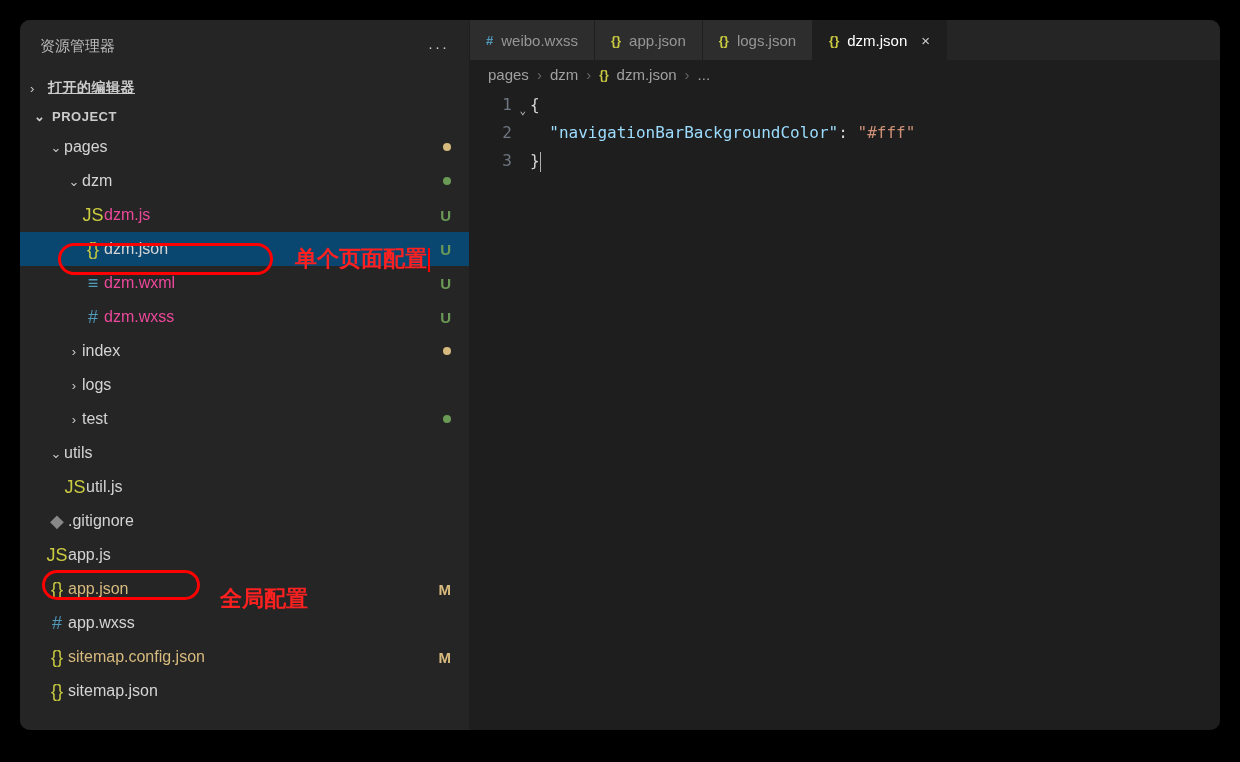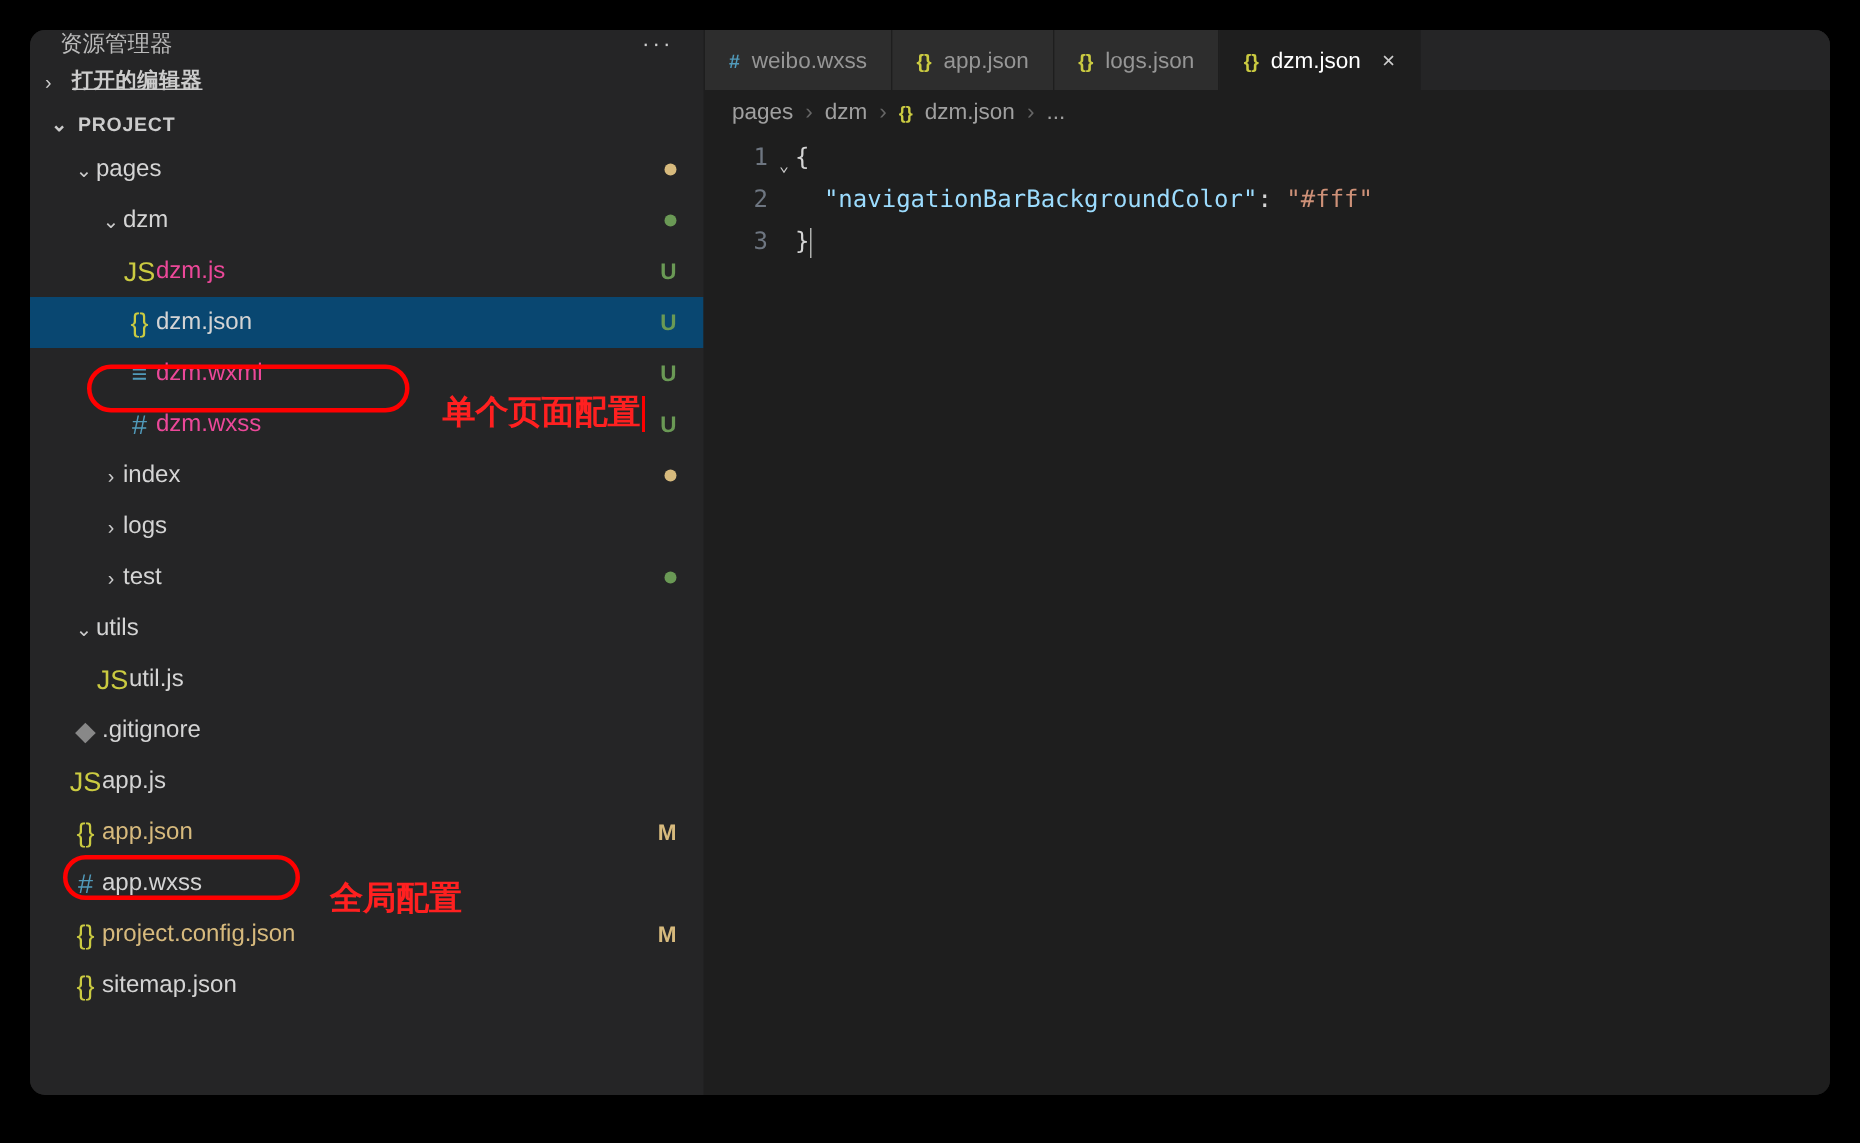--- a/index.html
+++ b/index.html
@@ -27,21 +27,21 @@
       width: 450px;
       background: #252526;
       display: flex;
       flex-direction: column;
       border-right: 1px solid #1e1e1e;
     }
     .sidebar-header {
       display: flex;
       align-items: center;
       justify-content: space-between;
-      padding: 0 20px;
+      padding: 17px 20px;
       color: #bbb;
       font-size: 15px;
     }
     .more-icon { color: #ccc; letter-spacing: 2px; cursor: pointer; }
     .section-row {
       display: flex;
       align-items: center;
       padding: 6px 10px;
       color: #ccc;
       font-size: 14px;
@@ -322,21 +322,21 @@
 
       <div class="tree-row">
         <span class="indent" style="width:26px"></span>
         <span class="icon ic-wxss">#</span>
         <span class="name">app.wxss</span>
       </div>
 
       <div class="tree-row modified">
         <span class="indent" style="width:26px"></span>
         <span class="icon ic-json">{}</span>
-        <span class="name yellow-name">project.config.json</span>
+        <span class="name yellow-name">sitemap.config.json</span>
         <span class="git">M</span>
       </div>
 
       <div class="tree-row">
         <span class="indent" style="width:26px"></span>
         <span class="icon ic-json">{}</span>
         <span class="name">sitemap.json</span>
       </div>
 
     </div>
@@ -380,18 +380,18 @@
       </div>
       <div class="code-body">
         <div class="row"><span class="tok-brace">{</span></div>
         <div class="row">  <span class="tok-key">"navigationBarBackgroundColor"</span><span class="tok-colon">:</span> <span class="tok-str">"#fff"</span></div>
         <div class="row cursor-line"><span class="tok-brace">}</span><span class="caret"></span></div>
       </div>
     </div>
   </div>
 
   <div class="red-circle" style="left:38px; top:223px; width:215px; height:32px;"></div>
-  <div class="annotation" style="left:275px; top:240px;">
+  <div class="annotation" style="left:275px; top:224px;">
     <span>单个页面配置</span><span class="annot-cursor"></span>
   </div>
   <div class="red-circle" style="left:22px; top:550px; width:158px; height:30px;"></div>
   <div class="annotation" style="left:200px; top:564px;">全局配置</div>
 </div>
 
 </body></html>

